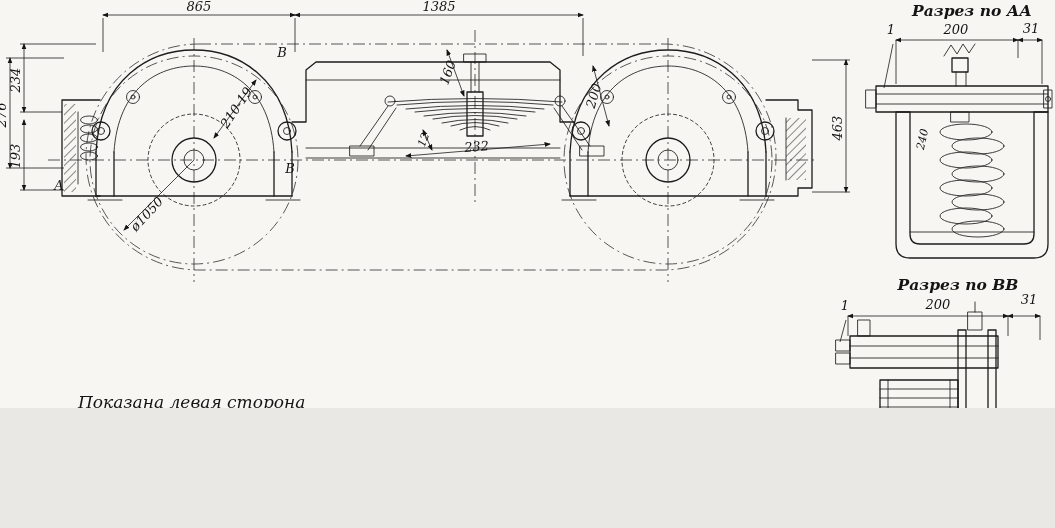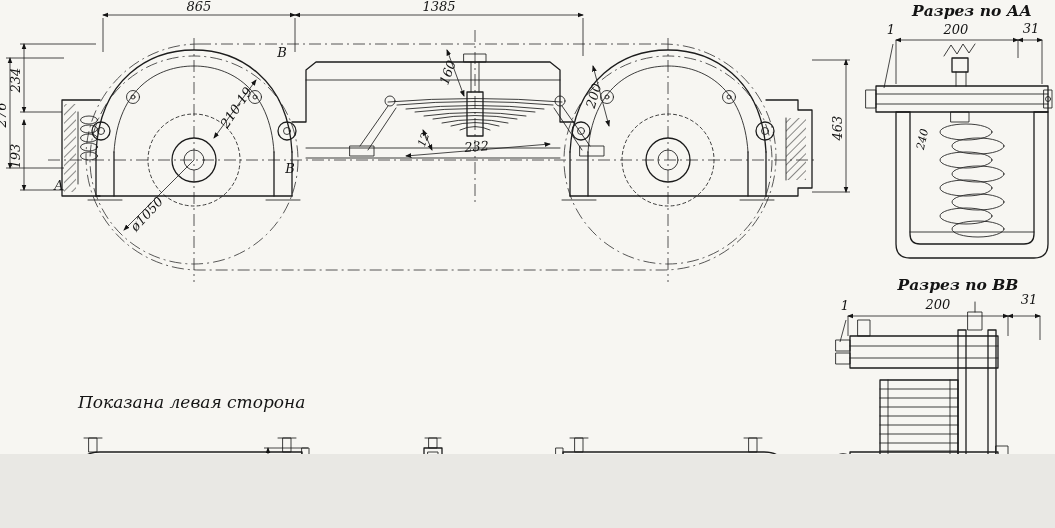--- a/index.html
+++ b/index.html
@@ -1,16 +1,16 @@
 <!DOCTYPE html>
 <html><head>
 <meta charset="utf-8">
 <style>
   html,body{margin:0;padding:0;background:#e9e8e4;}
-  .canvas{position:relative;width:1055px;height:454px;background:#f7f6f2;overflow:hidden;}
+  .canvas{position:relative;width:1055px;height:408px;background:#f7f6f2;overflow:hidden;}
   svg{display:block;}
   .ink{stroke:#1c1c1c;fill:none;stroke-width:1.3;stroke-linecap:round;stroke-linejoin:round;}
   .thin{stroke-width:0.85;}
   .dim{stroke:#1c1c1c;fill:none;stroke-width:0.8;}
   .cl{stroke:#2e2e2e;fill:none;stroke-width:0.8;stroke-dasharray:12 4 2 4;}
   .dsh{stroke-dasharray:3 3;}
   .txt{font-family:"DejaVu Serif",serif;font-style:italic;font-size:13px;fill:#141414;text-anchor:middle;}
   .txt-s{font-size:11px;}
   .title{font-size:15.5px;font-weight:bold;}
   .note{font-size:17px;text-anchor:start;}

